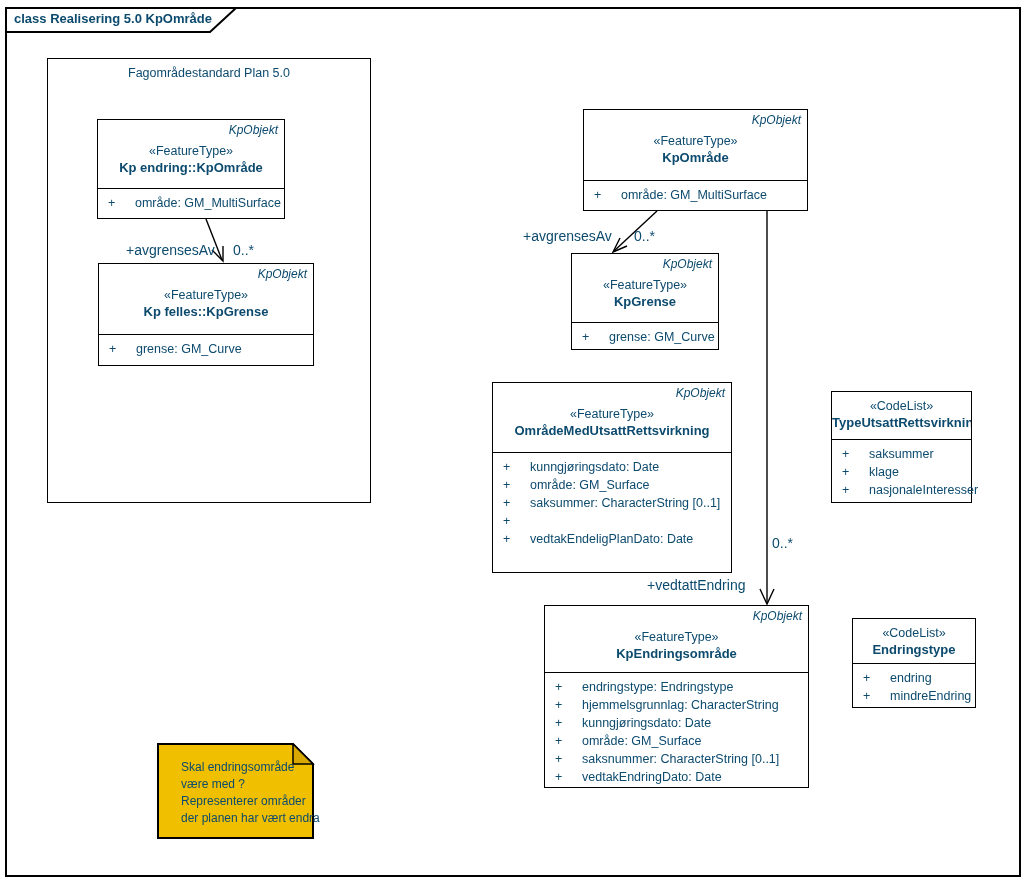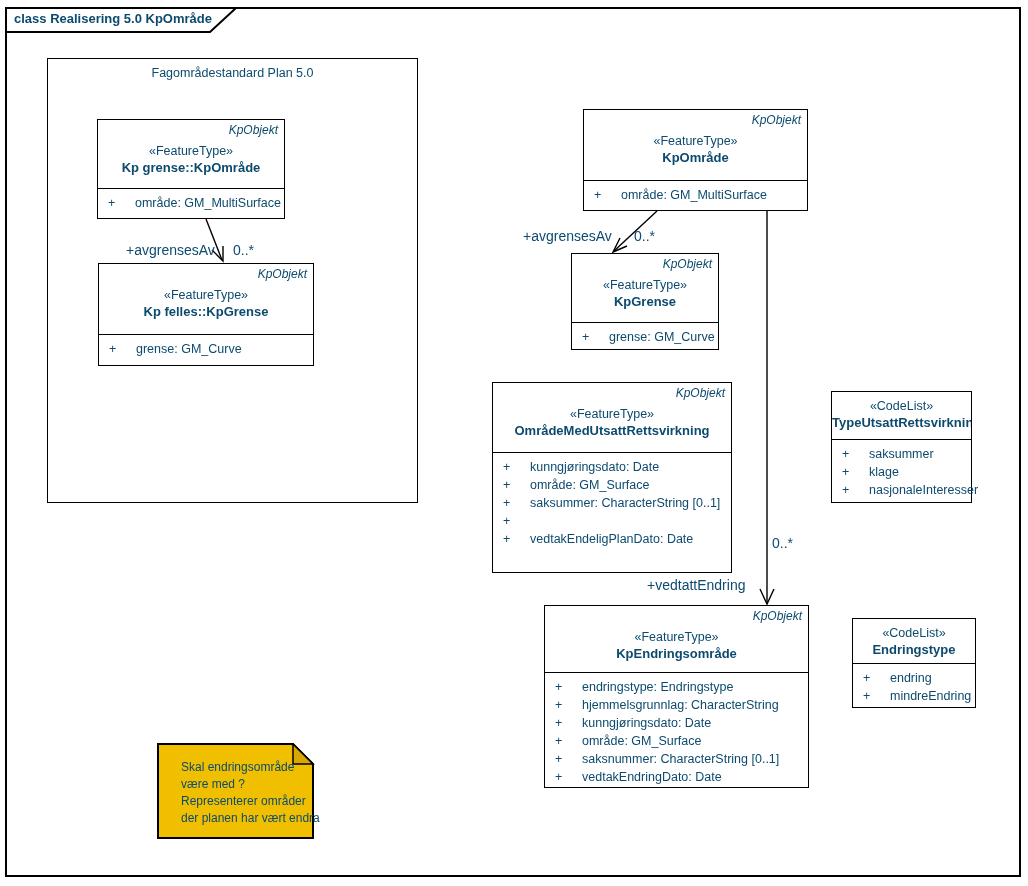--- a/index.html
+++ b/index.html
@@ -36,21 +36,21 @@
 
 <div id="canvas">
 
   <div id="frame" class="abs"></div>
 
   <svg class="abs" style="left:5px;top:7px;" width="234" height="27">
     <path d="M1,1 L231,1 L205,25 L1,25 Z" fill="#ffffff" stroke="#000000" stroke-width="2"></path>
   </svg>
   <div id="tab-text" class="abs">class Realisering 5.0 KpOmråde</div>
 
-  <div class="abs package" style="left:47px;top:58px;width:371px;height:445px;">
+  <div class="abs package" style="left:47px;top:58px;width:324px;height:445px;">
     <div class="package-title">Fagområdestandard Plan 5.0</div>
   </div>
 
   <svg id="edges" class="abs" width="1028" height="886">
     <g stroke="#000" stroke-width="1.4" fill="none">
       <line x1="206" y1="219" x2="222" y2="260"></line>
       <polyline points="223,246 223,261 212,250"></polyline>
     </g>
     <g stroke="#000" stroke-width="1.4" fill="none">
       <line x1="657" y1="211" x2="614" y2="251"></line>
@@ -66,21 +66,21 @@
   <div class="abs edge-label" style="left:233px;top:242px;">0..*</div>
   <div class="abs edge-label" style="left:523px;top:228px;">+avgrensesAv</div>
   <div class="abs edge-label" style="left:634px;top:228px;">0..*</div>
   <div class="abs edge-label" style="left:772px;top:535px;">0..*</div>
   <div class="abs edge-label" style="left:647px;top:577px;">+vedtattEndring</div>
 
   <div class="abs cls" style="left:97px;top:119px;width:188px;height:100px;">
     <div class="hdr" style="height:69px;">
       <div class="classifier">KpObjekt</div>
       <div class="stereo">«FeatureType»</div>
-      <div class="cname">Kp grense::KpOmråde</div>
+      <div class="cname">Kp endring::KpOmråde</div>
     </div>
     <div class="attrs">
       <div class="arow">
         <span class="vis">+</span>
         <span class="atext">område: GM_MultiSurface</span>
       </div>
     </div>
   </div>
 
   <div class="abs cls" style="left:98px;top:263px;width:216px;height:103px;">

